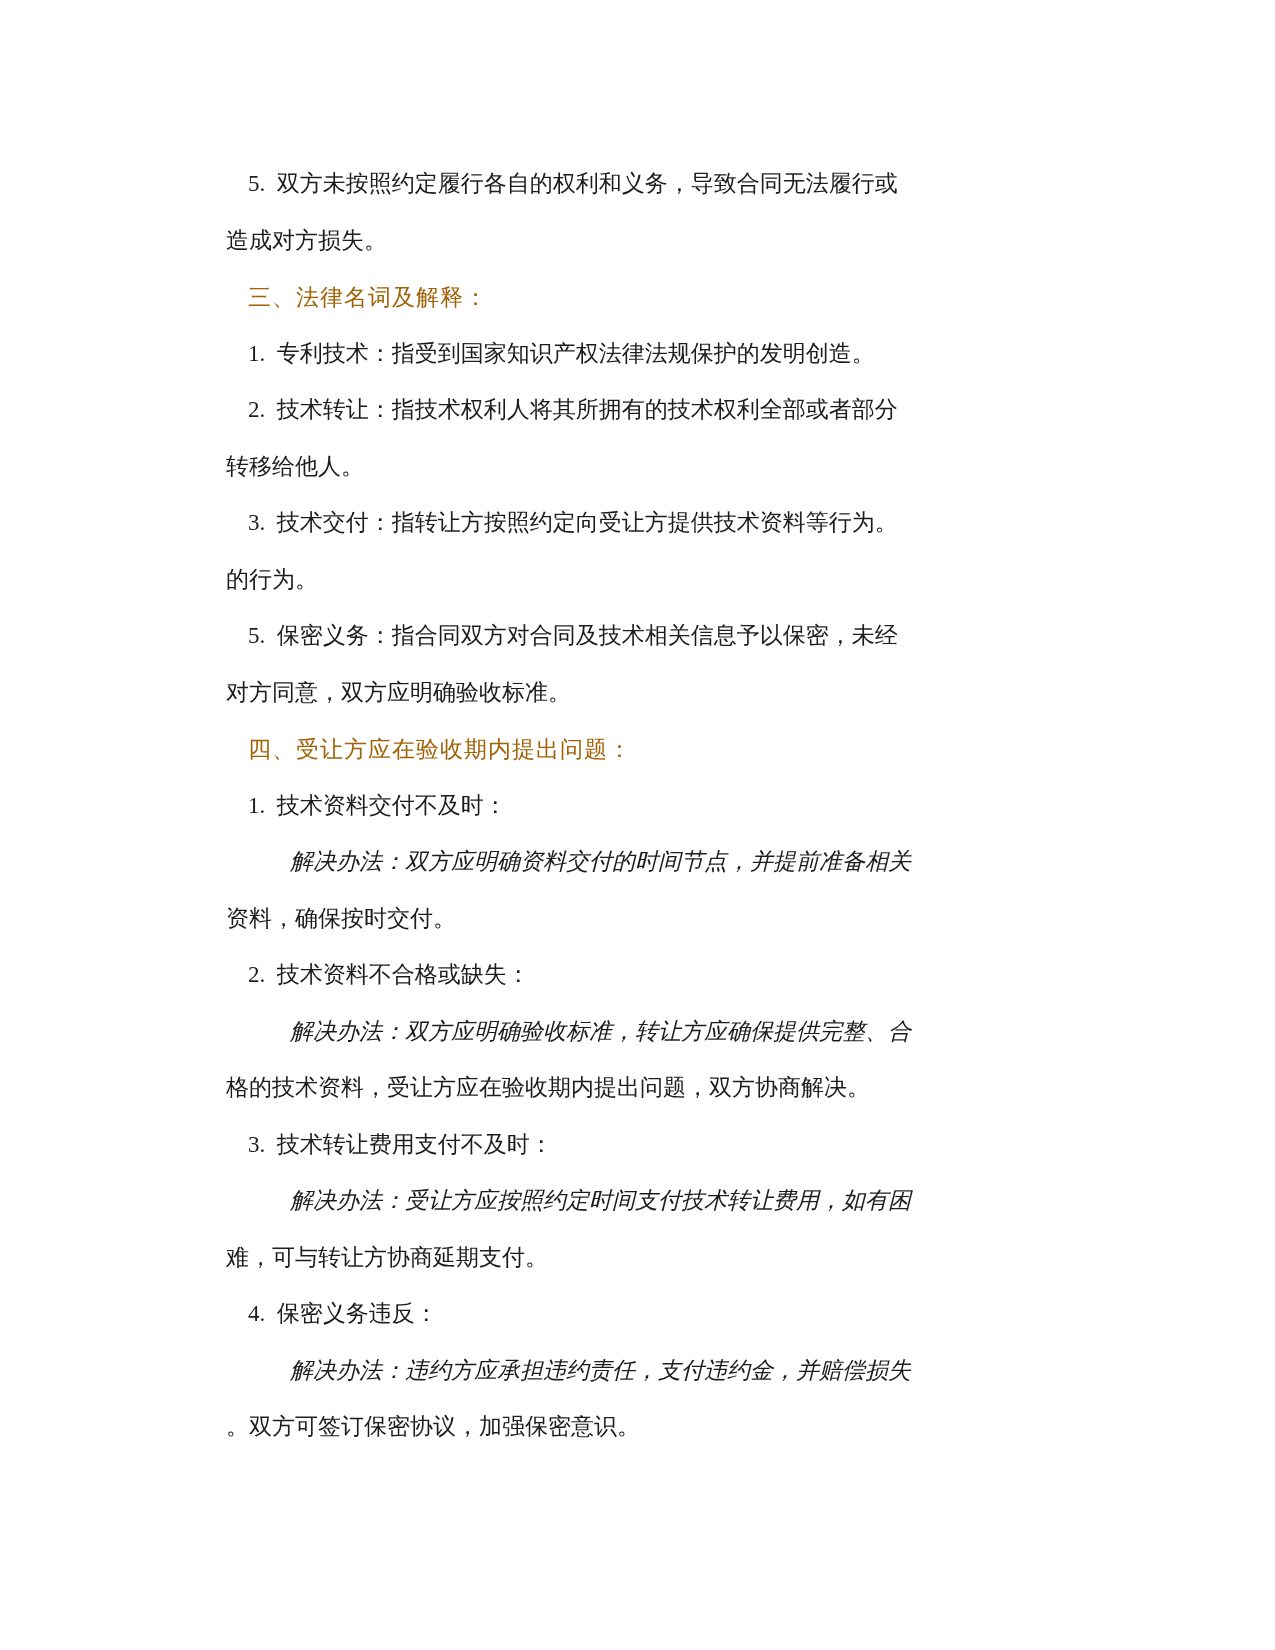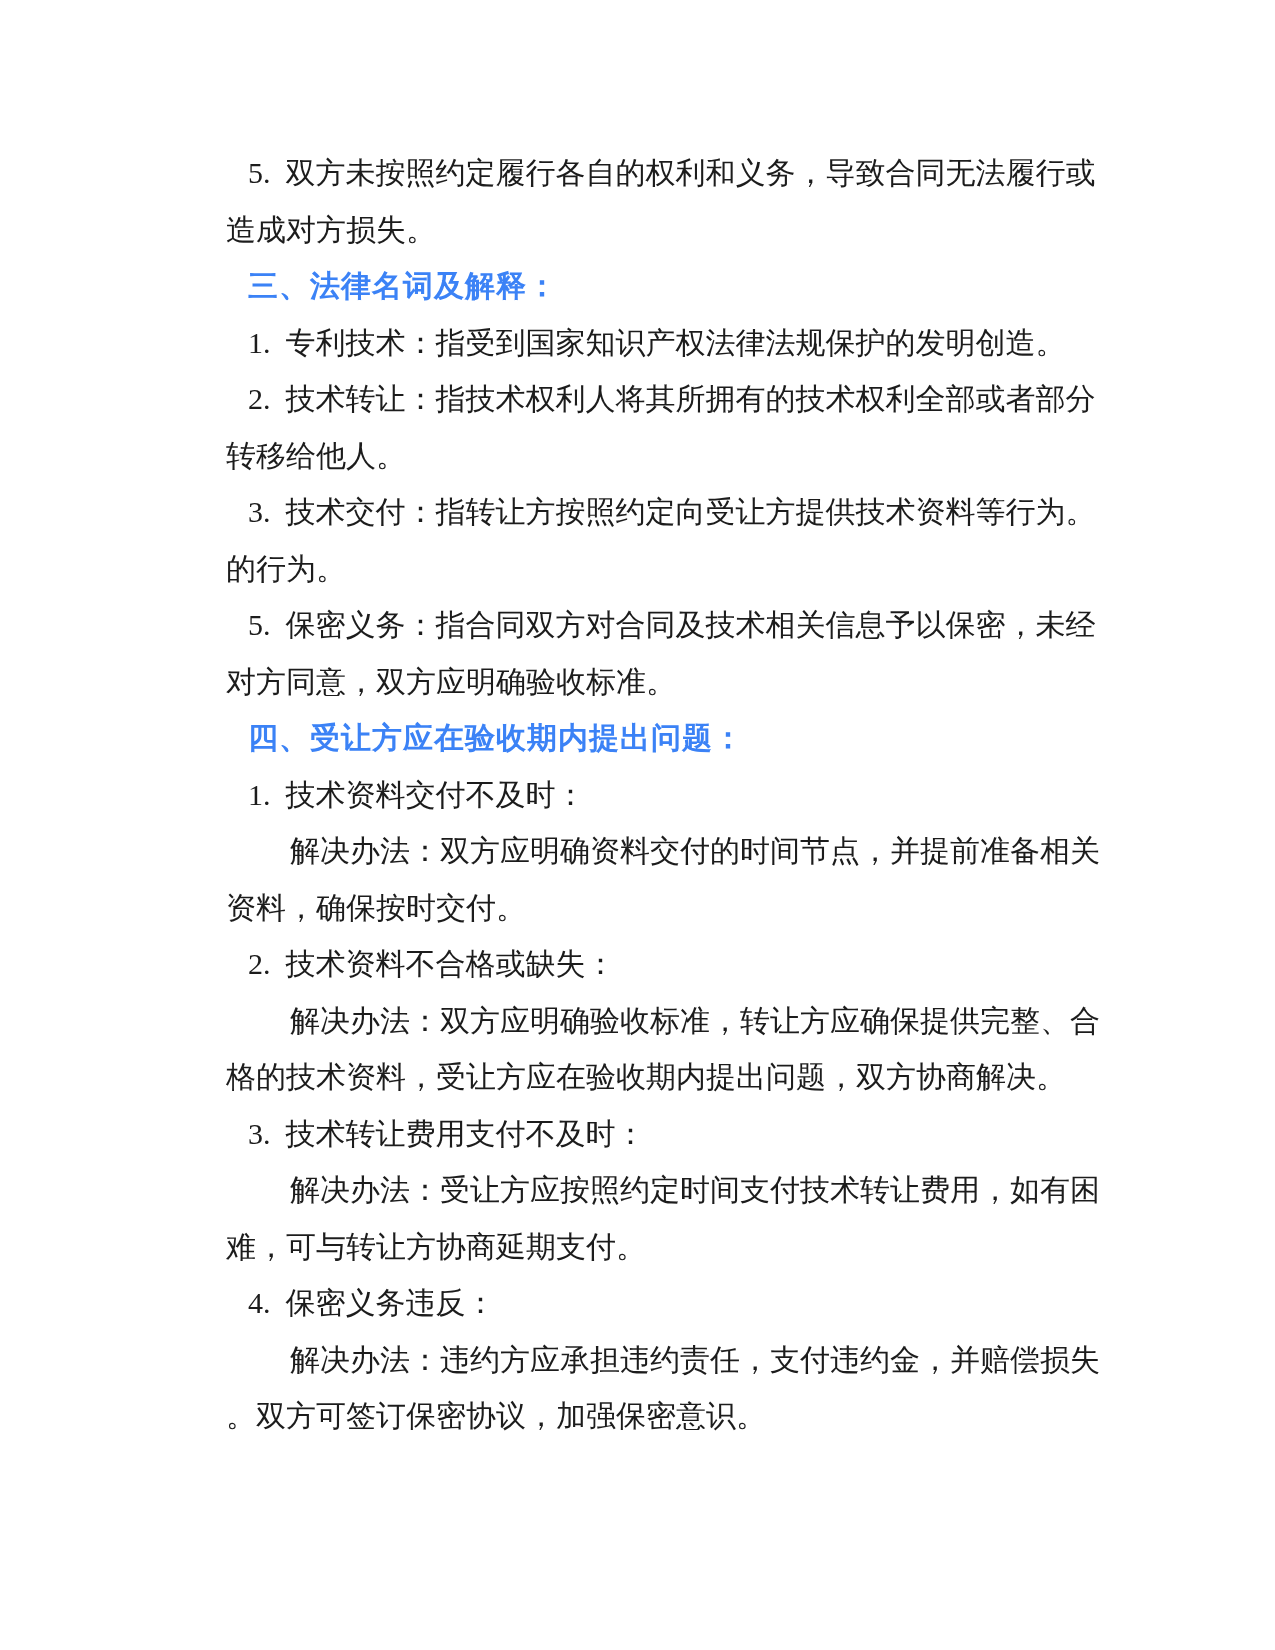--- a/index.html
+++ b/index.html
@@ -17,37 +17,37 @@
     position: absolute;
     left: 0;
     top: 0;
     width: 1275px;
     height: 1650px;
     background: #ffffff;
   }
   .doc-body {
     position: absolute;
     left: 186px;
-    top: 145px;
+    top: 156px;
     width: 910px;
     font-family: "Liberation Serif", "DejaVu Serif", serif;
-    font-size: 30px;
+    font-size: 23px;
     line-height: 56.5px;
     color: #1c1c1c;
   }
   .line {
     white-space: pre;
   }
   .ind-0 { padding-left: 0; margin-left: 40px; }
   .ind-1 { padding-left: 62px; }
-  .ind-2 { padding-left: 104px; }
+  .ind-2 { padding-left: 104px; font-style: italic; }
   .heading {
     font-family: "Liberation Sans", "DejaVu Sans", sans-serif;
-    font-weight: 700;
-    color: #3b82f6;
+    font-weight: 400;
+    color: #a16207;
     letter-spacing: 1px;
   }
 </style>
 </head>
 <body>
 
 <div class="page">
   <div class="doc-body" id="doc-body">
       <div class="line ind-1">5.  双方未按照约定履行各自的权利和义务，导致合同无法履行或</div>
       <div class="line ind-0">造成对方损失。</div>

